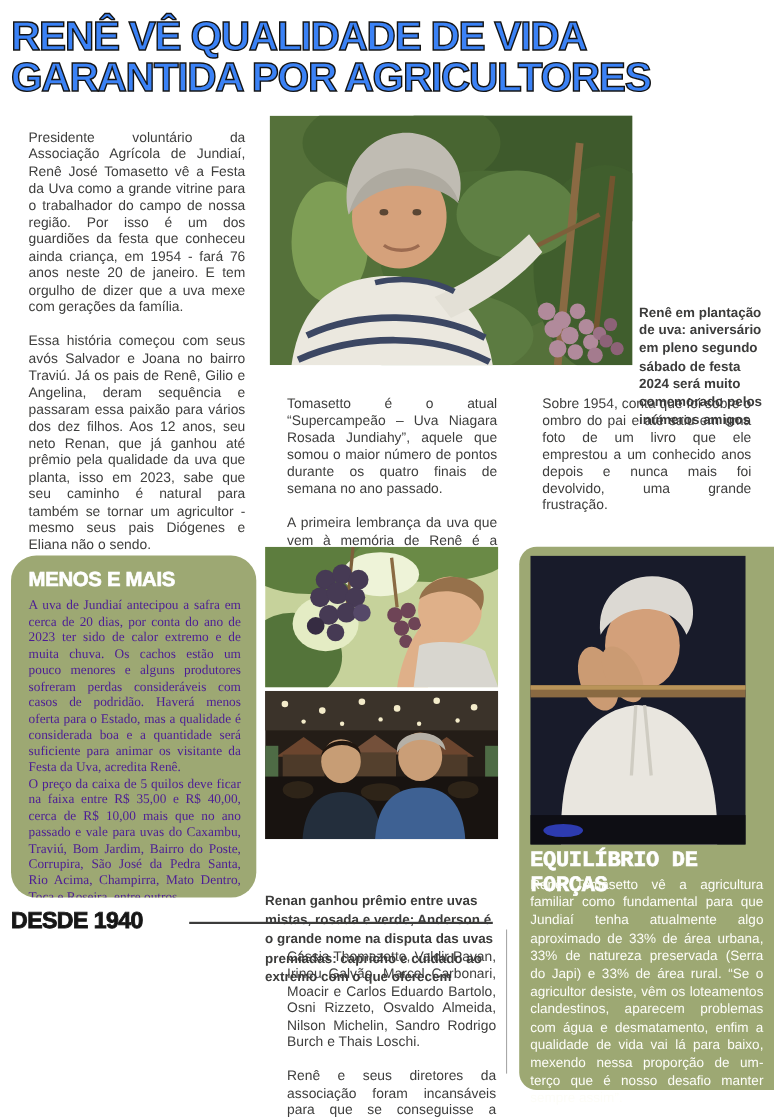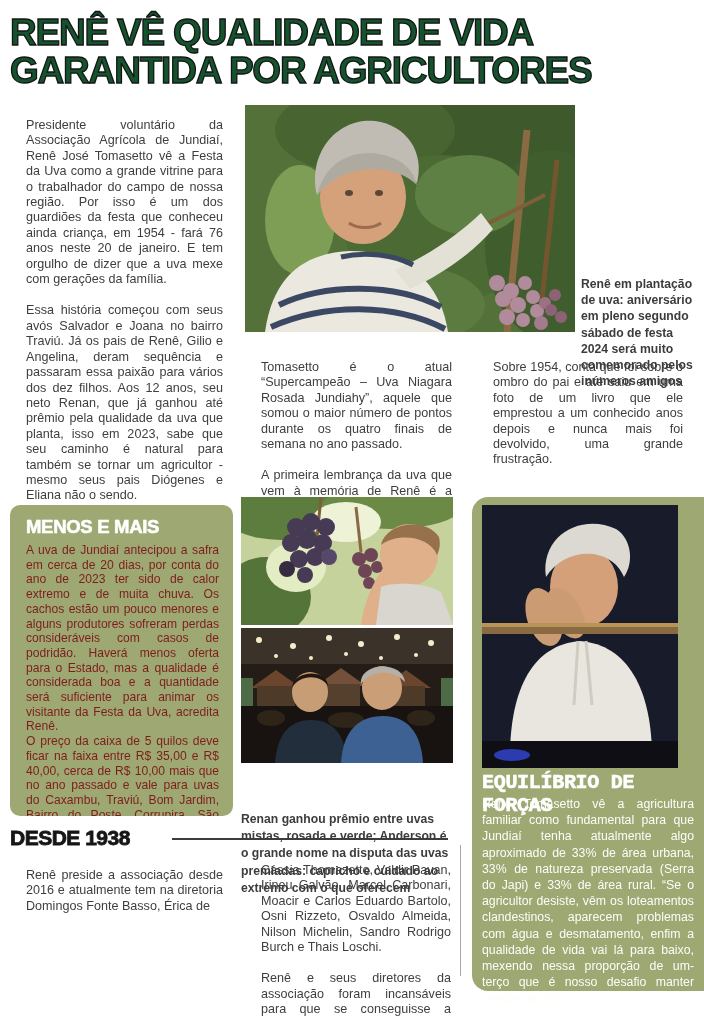--- a/index.html
+++ b/index.html
@@ -1,40 +1,40 @@
 <!DOCTYPE html>
 <html><head>
 <meta charset="utf-8">
 <style>
   * { margin:0; padding:0; box-sizing:border-box; }
   html,body { background:#ffffff; }
   body { font-family:"Liberation Sans","DejaVu Sans",sans-serif; color:#3e3e3d; }
   .page { position:relative; width:704px; height:1016px; background:#fff; overflow:hidden; }
   .abs { position:absolute; }
 
-  .headline { left:10px; top:14px; width:690px; color:#14532d; font-weight:700;
+  .headline { left:10px; top:14px; width:690px; color:#3b82f6; font-weight:700;
               font-size:37px; line-height:37.5px; letter-spacing:-1.2px;
               -webkit-text-stroke:1.3px #141414; }
 
   .body-txt { font-size:12.6px; line-height:15.4px; text-align:justify; color:#3e3e3d; }
   .body-txt p { margin:16px; }
 
   .cap { font-weight:700; font-size:12.2px; line-height:16.2px; color:#3c3c3b;margin-top:42px; }
 
   .photo { display:block; overflow:hidden; }
   .photo svg { display:block; width:100%; height:100%; }
 
   .gbox { background:#9DA873; color:#ffffff; }
-  .gbox-left { left:10px; top:505px; width:223px; height:311px; border-radius:10px;
+  .gbox-left { left:10px; top:505px; width:223px; height:311px; border-radius:23px;
                padding:11px 14px 10px 16px; overflow:hidden; }
   .gbox-right { left:472px; top:497px; width:232px; height:494px;
                 border-radius:16px 0 0 16px; }
   .gbox-title { font-weight:700; font-size:18.5px; letter-spacing:-0.3px;
                 -webkit-text-stroke:0.6px #ffffff; color:#fff; }
-  .gbox-body { font-size:12.1px; line-height:14.7px; text-align:justify; color:#7f1d1d; }
+  .gbox-body { font-size:12.1px; line-height:14.7px; text-align:justify; color:#4c1d95;font-family:Liberation Serif, serif; }
   .gbox-body p { margin:0; }
   .gbox2-body { font-size:12.3px; line-height:16.2px; text-align:justify; color:#fdfdf8; }
 
   .sec-title { color:#161616; font-weight:700; font-size:21px; letter-spacing:-0.5px;
                -webkit-text-stroke:0.8px #161616; }
   .rule-h { background:#3c3c3b; height:2px; }
   .rule-v { background:#a8a8a8; width:1px; }
 </style>
 </head>
 <body>
@@ -221,25 +221,24 @@
       <rect y="118" width="196" height="11" fill="#8a6a42"></rect>
       <rect y="118" width="196" height="4" fill="#b99459"></rect>
       <rect y="236" width="196" height="27" fill="#0e0e14"></rect>
       <ellipse cx="30" cy="250" rx="18" ry="6" fill="#2d3bb0"></ellipse>
     </svg>
   </div>
 
   <div class="abs gbox-title" style="left:482px; top:771px; width:216px; font-size:20px;font-family:Liberation Mono, monospace;">EQUILÍBRIO DE FORÇAS</div>
   <div class="abs gbox2-body" style="left:482px; top:796px; width:212px;">Renê Tomasetto vê a agricultura familiar como fundamental para que Jundiaí tenha atualmente algo aproximado de 33% de área urbana, 33% de natureza preservada (Serra do Japi) e 33% de área rural. “Se o agricultor desiste, vêm os loteamentos clandestinos, aparecem problemas com água e desmatamento, enfim a qualidade de vida vai lá para baixo, mexendo nessa proporção de um-terço que é nosso desafio manter sempre assim”.</div>
 
-  <div class="abs sec-title" style="left:10px; top:826px;">DESDE 1938</div>
+  <div class="abs sec-title" style="left:10px; top:826px;">DESDE 1940</div>
   <div class="abs rule-h" style="left:172px; top:838px; width:276px;"></div>
 
   <div class="abs body-txt" style="left:10px; top:852px; width:229px;">
-    <p>Renê preside a associação desde 2016 e atualmente tem na diretoria Domingos Fonte Basso, Érica de</p>
   </div>
 
   <div class="abs body-txt" style="left:245px; top:847px; width:222px;">
     <p>Cássia Thomazetto, Valdir Pavan, Irineu Galvão, Marcel Carbonari, Moacir e Carlos Eduardo Bartolo, Osni Rizzeto, Osvaldo Almeida, Nilson Michelin, Sandro Rodrigo Burch e Thais Loschi.</p>
     <p>Renê e seus diretores da associação foram incansáveis para que se conseguisse a Indicação Geográfica da uva Niagara Rosada.</p>
   </div>
 
   <div class="abs rule-v" style="left:460px; top:845px; height:131px;"></div>
 
 </div>

